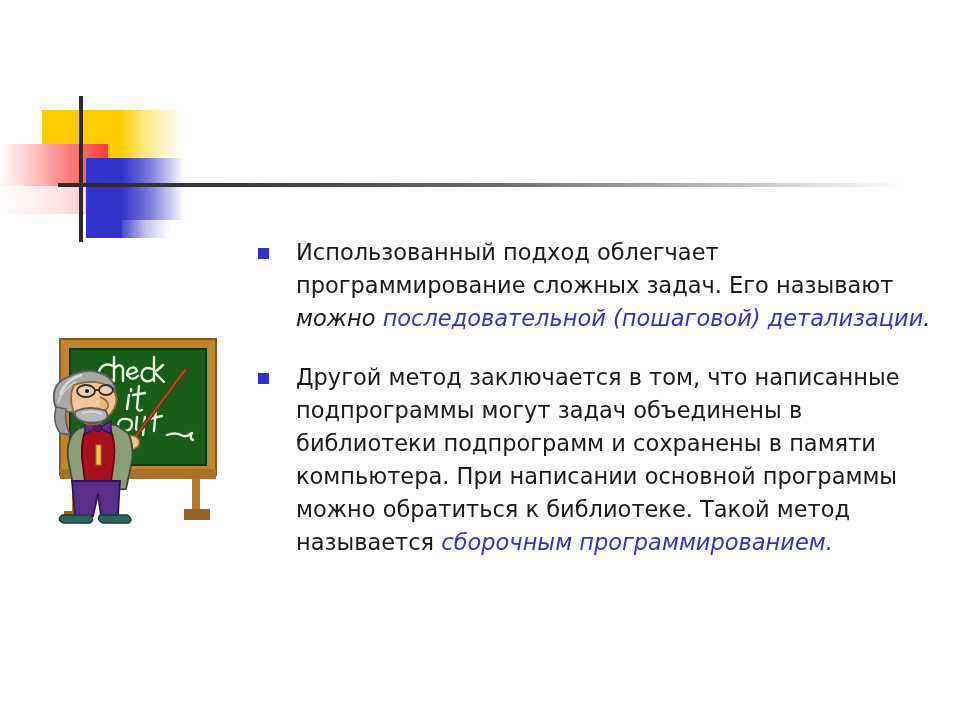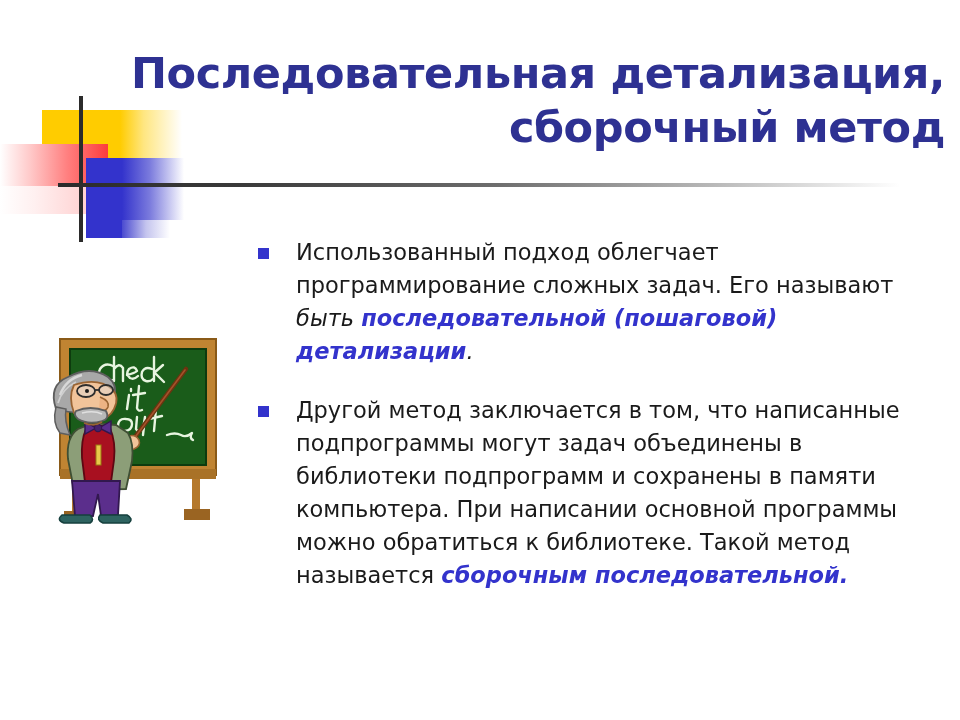--- a/index.html
+++ b/index.html
@@ -154,21 +154,21 @@
     font-family: "DejaVu Sans", sans-serif;
     font-size: 22.5px;
     line-height: 33px;
     color: #1a1a1a;
   }
   .em-ital {
     font-style: italic;
   }
   .em-accent {
     font-style: italic;
-    font-weight: bold;
+    font-weight: normal;
     color: #3333cc;
   }
 
   
   .clipart {
     position: absolute;
     left: 34px;
     top: 333px;
     width: 216px;
     height: 192px;
@@ -186,33 +186,31 @@
     <div class="orn-red"></div>
     <div class="orn-red-low"></div>
     <div class="orn-blue"></div>
     <div class="orn-blue-fade"></div>
     <div class="orn-blue-tail"></div>
     <div class="orn-blue-tail-fade"></div>
     <div class="orn-vrule"></div>
   </div>
   <div class="header-hrule"></div>
 
-  <div class="title">Последовательная детализация,
-сборочный метод</div>
 
   <div class="body">
 
     <div class="bullet-row">
       <span class="bullet-mark"></span>
-      <div class="bullet-text"><span>Использованный подход облегчает программирование сложных задач. Его называют </span><span class="em-ital">быть </span><span class="em-accent">последовательной (пошаговой) детализации</span><span class="em-ital">.</span></div>
+      <div class="bullet-text"><span>Использованный подход облегчает программирование сложных задач. Его называют </span><span class="em-ital">можно </span><span class="em-accent">последовательной (пошаговой) детализации</span><span class="em-ital">.</span></div>
     </div>
 
     <div class="bullet-row">
       <span class="bullet-mark"></span>
-      <div class="bullet-text"><span>Другой метод заключается в том, что написанные подпрограммы могут задач объединены в библиотеки подпрограмм и сохранены в памяти компьютера. При написании основной программы можно обратиться к библиотеке. Такой метод называется </span><span class="em-accent">сборочным последовательной.</span></div>
+      <div class="bullet-text"><span>Другой метод заключается в том, что написанные подпрограммы могут задач объединены в библиотеки подпрограмм и сохранены в памяти компьютера. При написании основной программы можно обратиться к библиотеке. Такой метод называется </span><span class="em-accent">сборочным программированием.</span></div>
     </div>
 
   </div>
 
   <div class="clipart">
     <svg width="216" height="192" viewBox="0 0 216 192" xmlns="http://www.w3.org/2000/svg">
 
       <rect x="38" y="138" width="7" height="46" fill="#B5792C"></rect>
       <rect x="30" y="178" width="24" height="9" fill="#9A6422"></rect>
       <rect x="158" y="138" width="8" height="46" fill="#B5792C"></rect>

